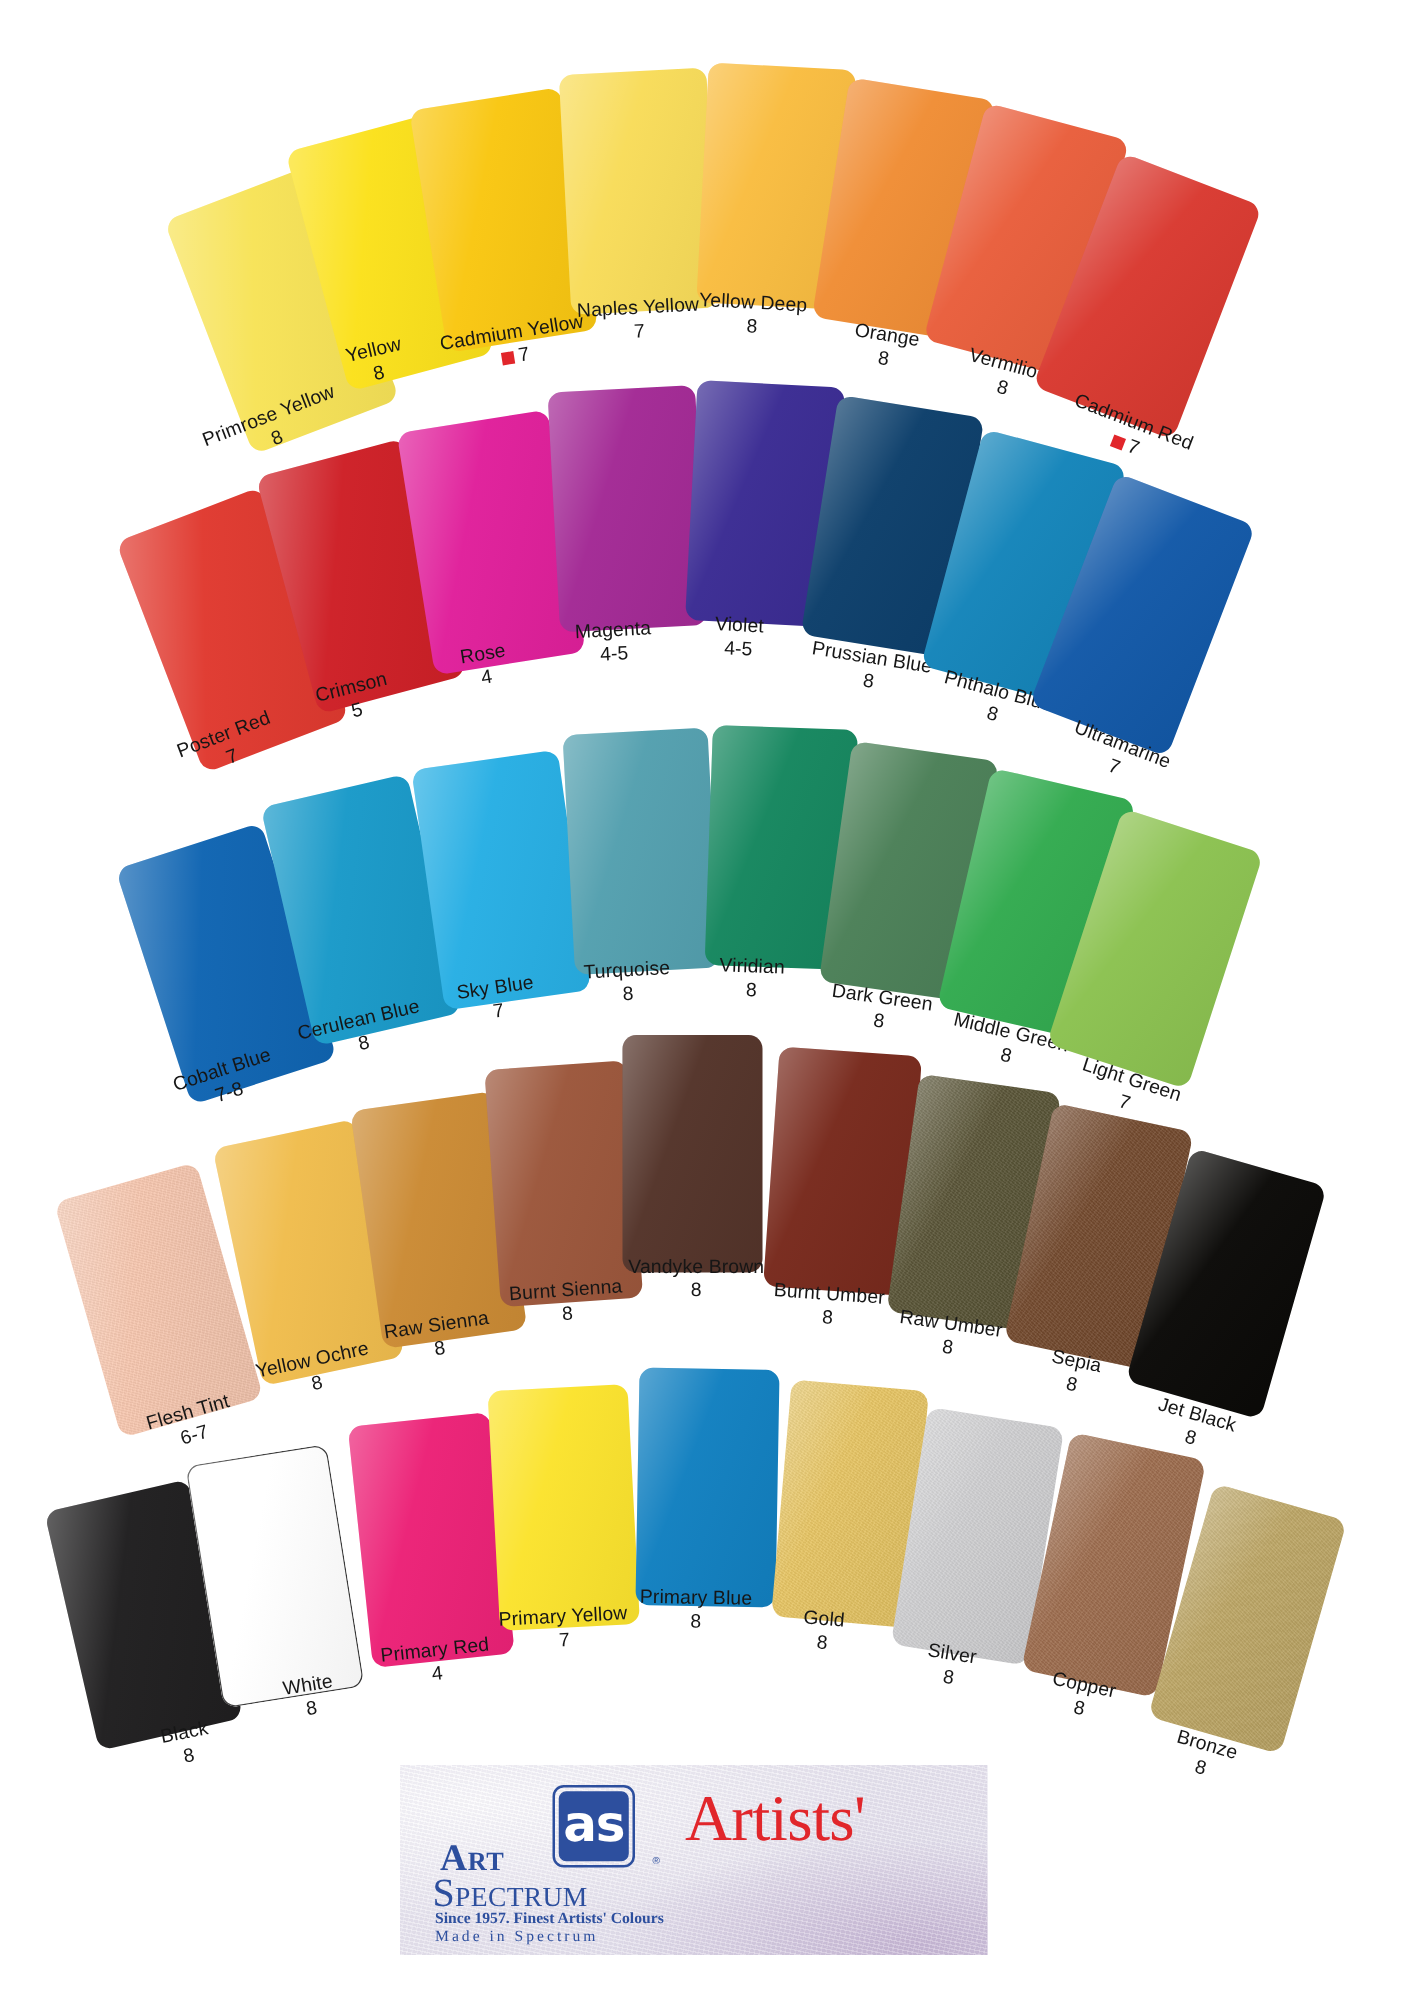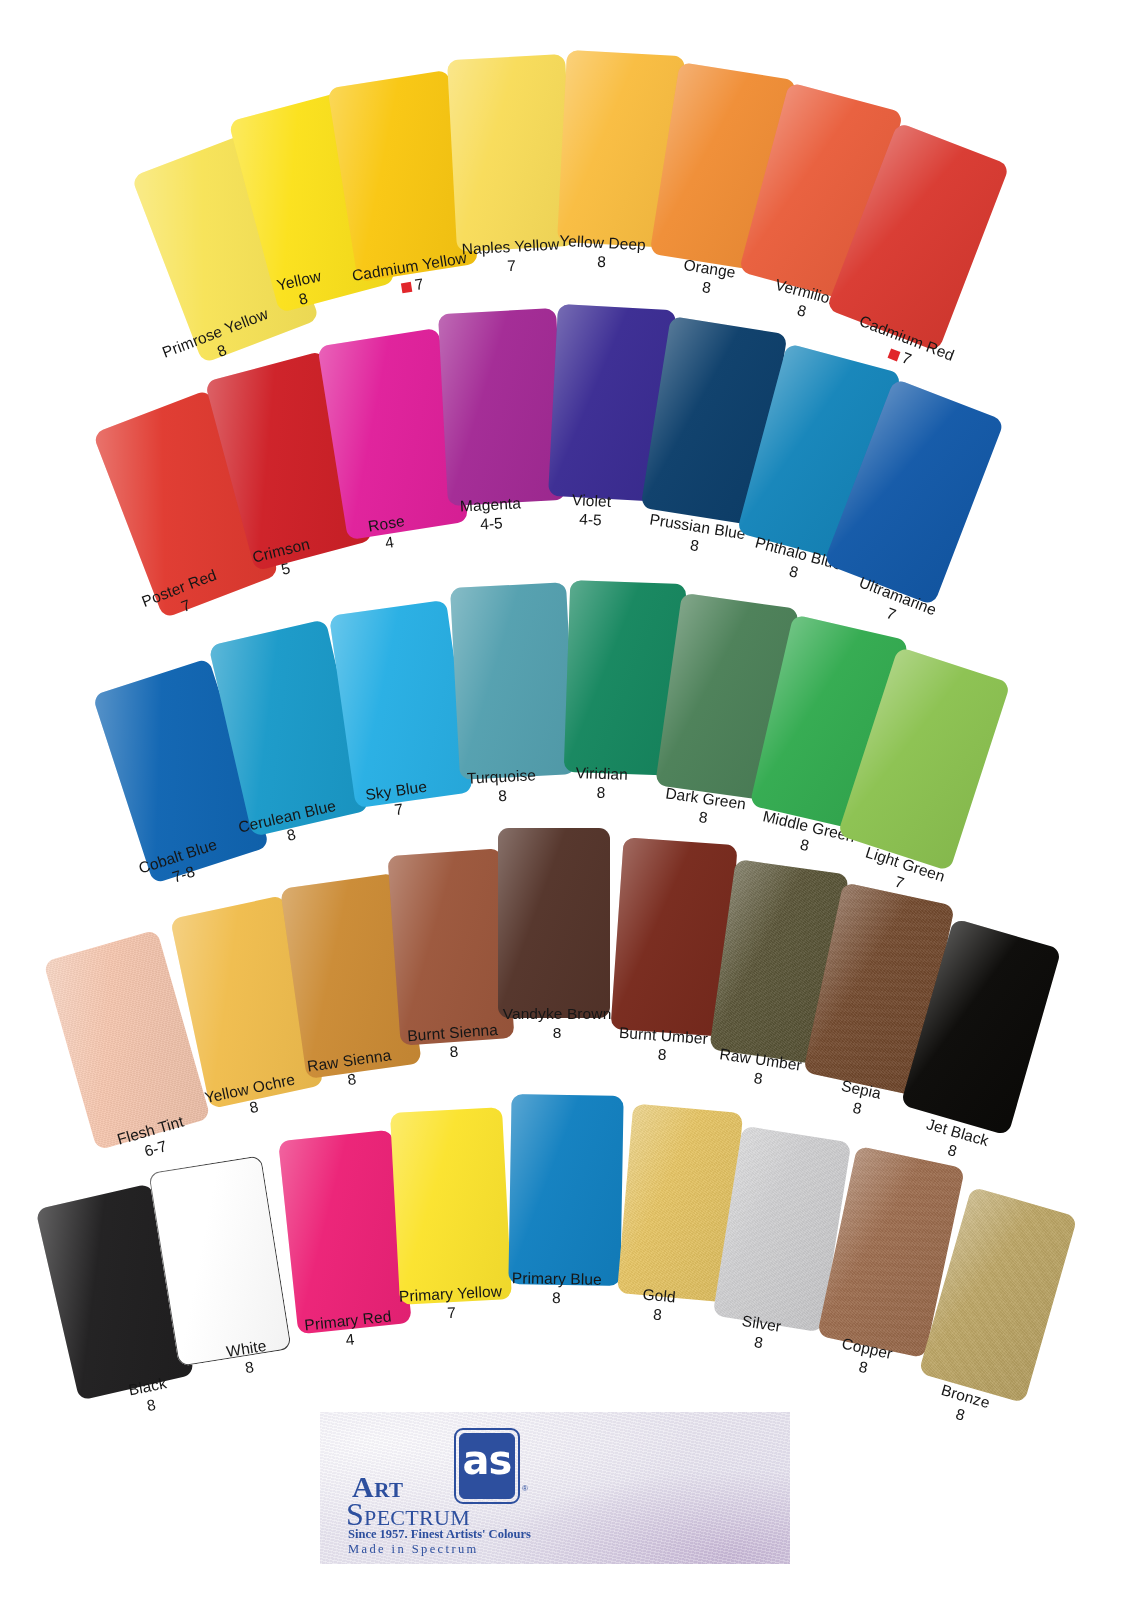--- a/index.html
+++ b/index.html
@@ -106,24 +106,24 @@
   }
   .as-block {
     position: absolute;
     left: 22px;
     top: 14px;
     width: 215px;
     height: 126px;
   }
   .as-mono {
     position: absolute;
-    left: 112px;
+    left: 100px;
     top: 2px;
     width: 66px;
-    height: 76px;
+    height: 66px;
     border: 2px solid #2d4f9e;
     border-radius: 9px;
     padding: 3px;
     box-sizing: border-box;
   }
   .as-mono .inner {
     width: 100%;
     height: 100%;
     border: 1.5px solid #2d4f9e;
     border-radius: 6px;
@@ -603,15 +603,16 @@
       <div class="as-mono">
         <div class="inner">as</div>
       </div>
       <div class="as-reg">®</div>
       <div class="as-word1">Art</div>
       <div class="as-word2">Spectrum</div>
       <div class="as-tag1">Since 1957. Finest Artists' Colours</div>
       <div class="as-tag2">Made in Spectrum</div>
     </div>
 
+    <div class="gouache-word gouache-1">Artists'</div>
   </div>
 
 </div>
 
 </body></html>

